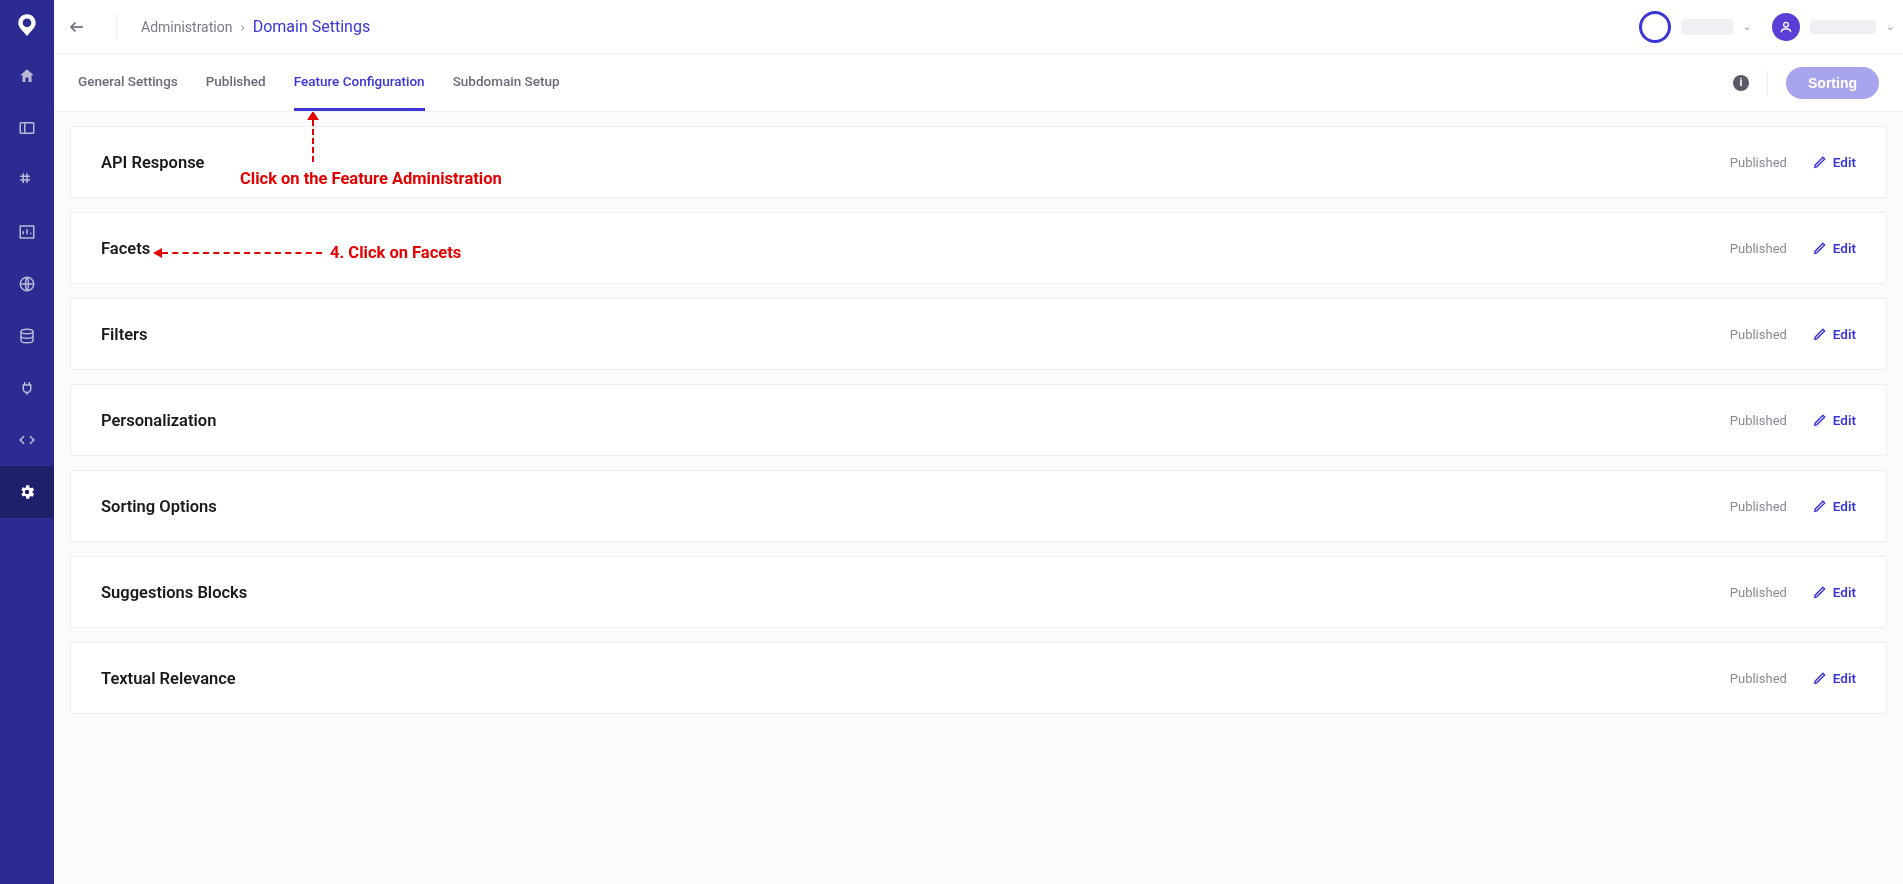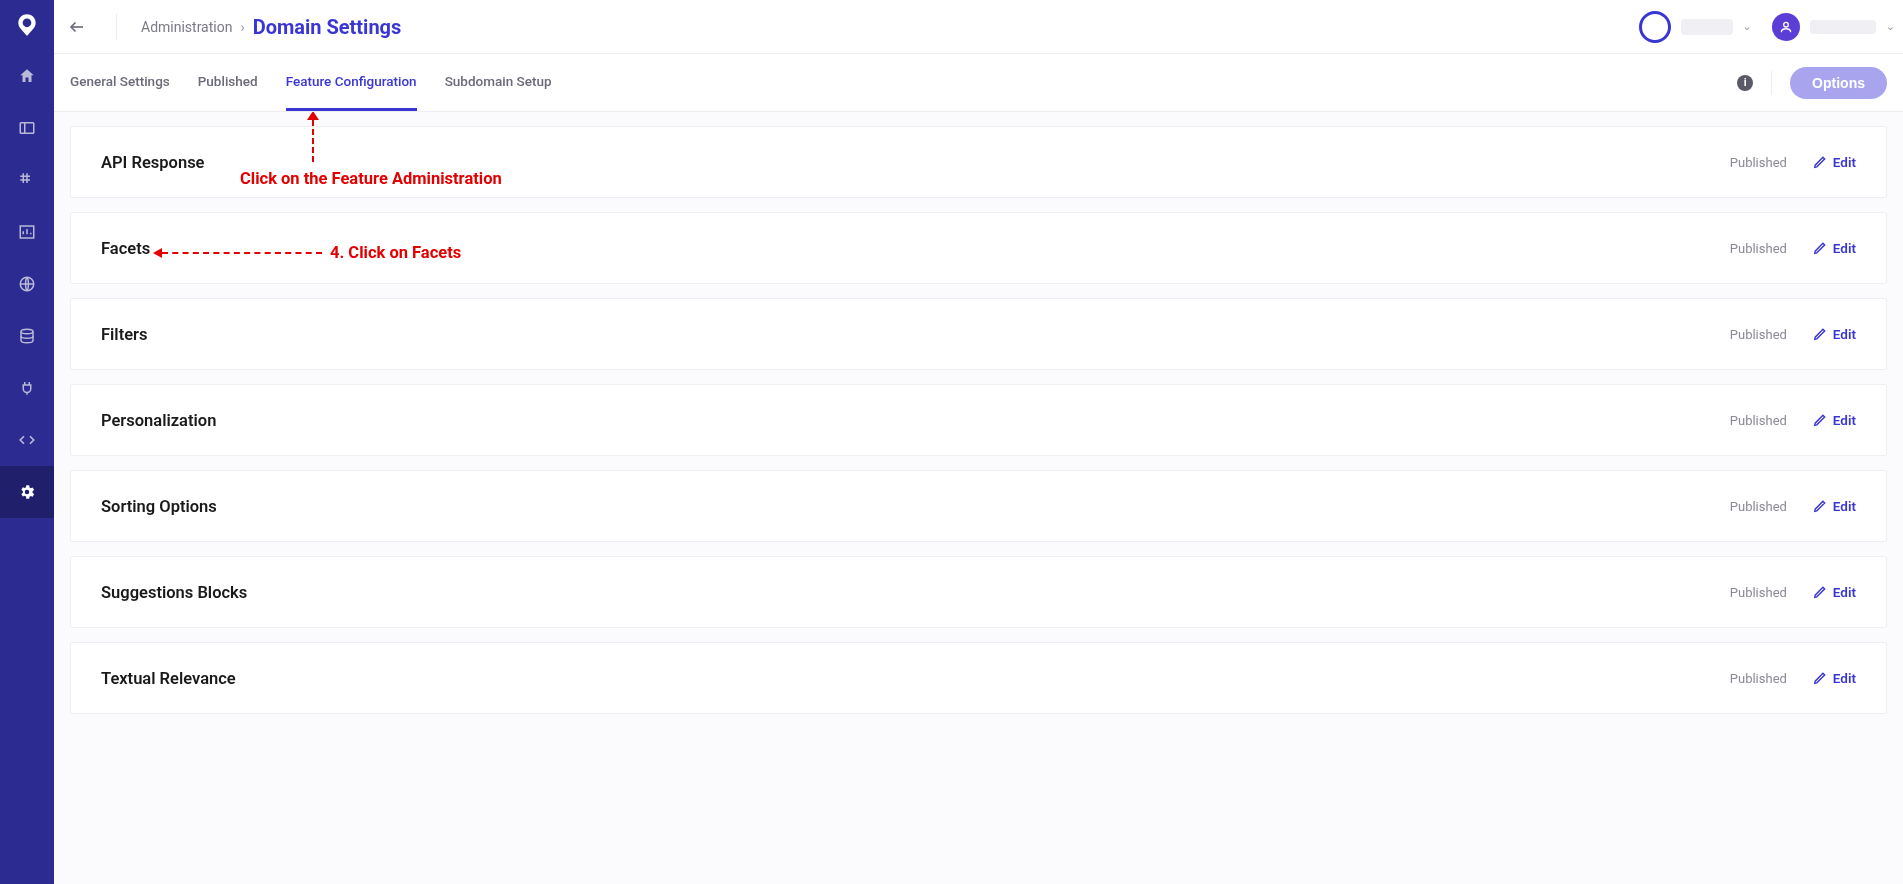--- a/index.html
+++ b/index.html
@@ -56,21 +56,21 @@
   .topbar-left { display: flex; align-items: center; gap: 18px; }
   .back-btn {
     width: 30px; height: 30px;
     display: flex; align-items: center; justify-content: center;
     color: #6a6a7a; cursor: pointer;
   }
   .divider-v { width: 1px; height: 26px; background: #ececf0; margin: 0 6px; }
   .breadcrumb { display: flex; align-items: center; gap: 8px; font-size: 14px; }
   .crumb-parent { color: #7a7a88; }
   .crumb-sep { color: #9a9aa8; }
-  .crumb-current { color: #3a36d6; font-weight: 700; font-size: 20px; }
+  .crumb-current { color: #3a36d6; font-weight: 400; font-size: 16px; }
 
   .topbar-right { display: flex; align-items: center; gap: 20px; }
   .org-chip { display: flex; align-items: center; gap: 10px; }
   .org-avatar {
     width: 32px; height: 32px; border-radius: 50%;
     border: 3px solid #3a36d6; background: #fff;
   }
   .org-name-skeleton {
     width: 52px; height: 16px; border-radius: 4px; background: #efeff4;
   }
@@ -85,21 +85,21 @@
   .user-name-skeleton {
     width: 66px; height: 14px; border-radius: 4px; background: #efeff4;
   }
 
   
   .tabsbar {
     height: 58px;
     background: #fff;
     border-bottom: 1px solid #ededf2;
     display: flex; align-items: center; justify-content: space-between;
-    padding: 0 16px;
+    padding: 0 24px;
   }
   .tabs { display: flex; align-items: stretch; gap: 28px; height: 100%; }
   .tab {
     display: flex; align-items: center;
     color: #6a6a7a; font-size: 13.5px; font-weight: 500;
     border-bottom: 3px solid transparent;
     cursor: pointer;
   }
   .tab.active { color: #3a36d6; border-bottom-color: #3a36d6; }
   .tabsbar-right { display: flex; align-items: center; gap: 18px; }
@@ -277,21 +277,21 @@
     <div class="tabsbar">
       <div class="tabs">
         <div class="tab">General Settings</div>
         <div class="tab">Published</div>
         <div class="tab active">Feature Configuration</div>
         <div class="tab">Subdomain Setup</div>
       </div>
       <div class="tabsbar-right">
         <div class="info-dot">i</div>
         <div class="divider-v2"></div>
-        <button class="publish-btn">Options</button>
+        <button class="publish-btn">Sorting</button>
       </div>
     </div>
 
     <div class="content">
 
       <div class="arrow-up" style="left:253px; top:-1px;">
         <div class="arrow-up-head"></div>
         <div class="arrow-up-line"></div>
       </div>
       <div class="anno" style="left:186px; top:57px;">Click on the Feature Administration</div>

